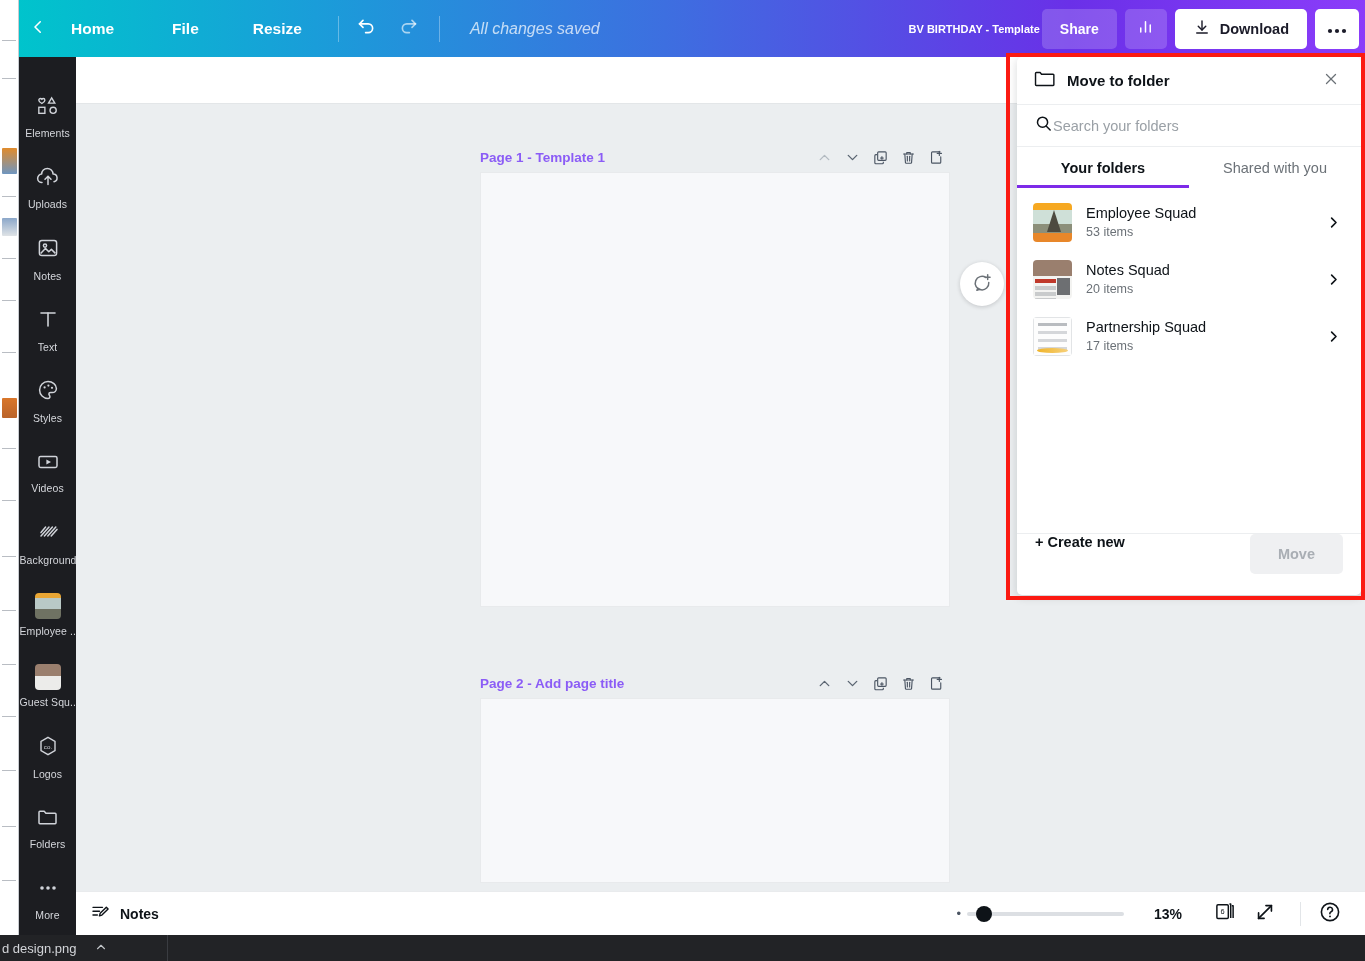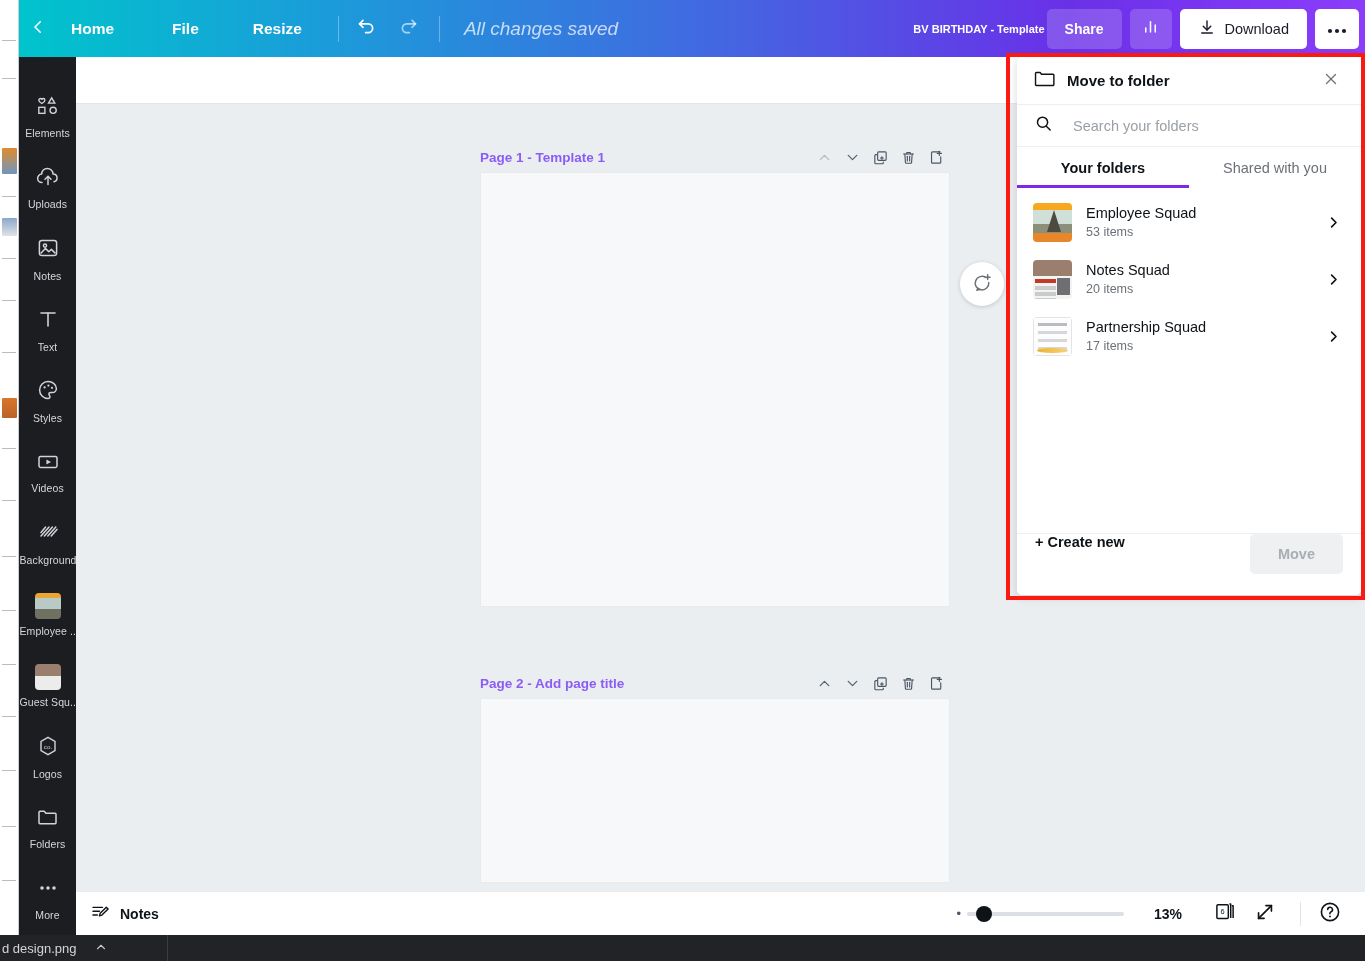--- a/index.html
+++ b/index.html
@@ -37,35 +37,35 @@
   }
   .tb-link {
     font-size:15.5px; font-weight:bold; color:#fff; padding:0 14px;
     height:36px; display:flex; align-items:center; border-radius:4px; cursor:pointer;
     white-space:nowrap;
   }
   .tb-sep { width:1px; height:26px; background:rgba(255,255,255,.32); margin:0 10px; }
   .tb-icon-btn {
     width:36px;height:36px;border-radius:4px;display:flex;align-items:center;justify-content:center;cursor:pointer;
   }
-  .tb-status { font-size:19px; font-style:italic; color:rgba(255,255,255,.72); margin-left:14px; white-space:nowrap;text-align:center;}
+  .tb-status { font-size:16px; font-style:italic; color:rgba(255,255,255,.72); margin-left:20px; white-space:nowrap;text-align:center;}
   .tb-spacer { flex:1 1 auto; }
   .tb-title { font-size:11px; font-weight:bold; color:#fff; margin-right:2px; white-space:nowrap;}
   .tb-share {
     font-size:14px; font-weight:bold; color:#fff; background:rgba(255,255,255,.18);
     height:40px; padding:0 18px; display:flex; align-items:center; border-radius:5px; cursor:pointer;
     margin-right:8px;
   }
   .tb-stats {
     width:42px; height:40px; background:rgba(255,255,255,.18); border-radius:5px;
     display:flex;align-items:center;justify-content:center;cursor:pointer;margin-right:8px;
   }
   .tb-download {
     height:40px; padding:0 18px; background:#fff; color:#1b1b29; border-radius:5px;
-    display:flex; align-items:center; gap:9px; font-size:14.5px; font-weight:normal; cursor:pointer;
+    display:flex; align-items:center; gap:9px; font-size:14.5px; font-weight:bold; cursor:pointer;
     margin-right:8px;
   }
   .tb-more {
     width:44px; height:40px; background:#fff; border-radius:5px; color:#1b1b29;
     display:flex;align-items:center;justify-content:center;cursor:pointer; margin-right:6px;
     font-size:20px; letter-spacing:1.5px; line-height:8px; font-weight:bold;
   }
 
   
   .rail {
@@ -142,21 +142,21 @@
     background:#fff; border-radius:5px; box-shadow:0 2px 10px rgba(14,19,24,.16);
     z-index:25; display:flex; flex-direction:column; overflow:hidden;
   }
   .mtf-head {
     height:48px; display:flex; align-items:center; padding:0 17px; gap:12px;
     border-bottom:1px solid #eceef0;
   }
   .mtf-head .mtf-title { font-size:15px; font-weight:bold; color:#0e1318; flex:1 1 auto;}
   .mtf-close { width:26px;height:26px;display:flex;align-items:center;justify-content:center;cursor:pointer;}
   .mtf-search {
-    height:42px; display:flex; align-items:center; gap:20px; padding:0 17px;
+    height:42px; display:flex; align-items:center; gap:0; padding:0 17px;
     border-bottom:1px solid #eceef0;
   }
   .mtf-search input {
     flex:1 1 auto; border:0; outline:0; font-size:14.5px; color:#0e1318;
     font-family:"Liberation Sans", sans-serif; background:transparent;
   }
   .mtf-search input::placeholder { color:#9aa0a6; }
   .mtf-tabs { height:41px; display:flex; align-items:stretch; position:relative; }
   .mtf-tab {
     flex:1 1 50%; display:flex; align-items:center; justify-content:center;

